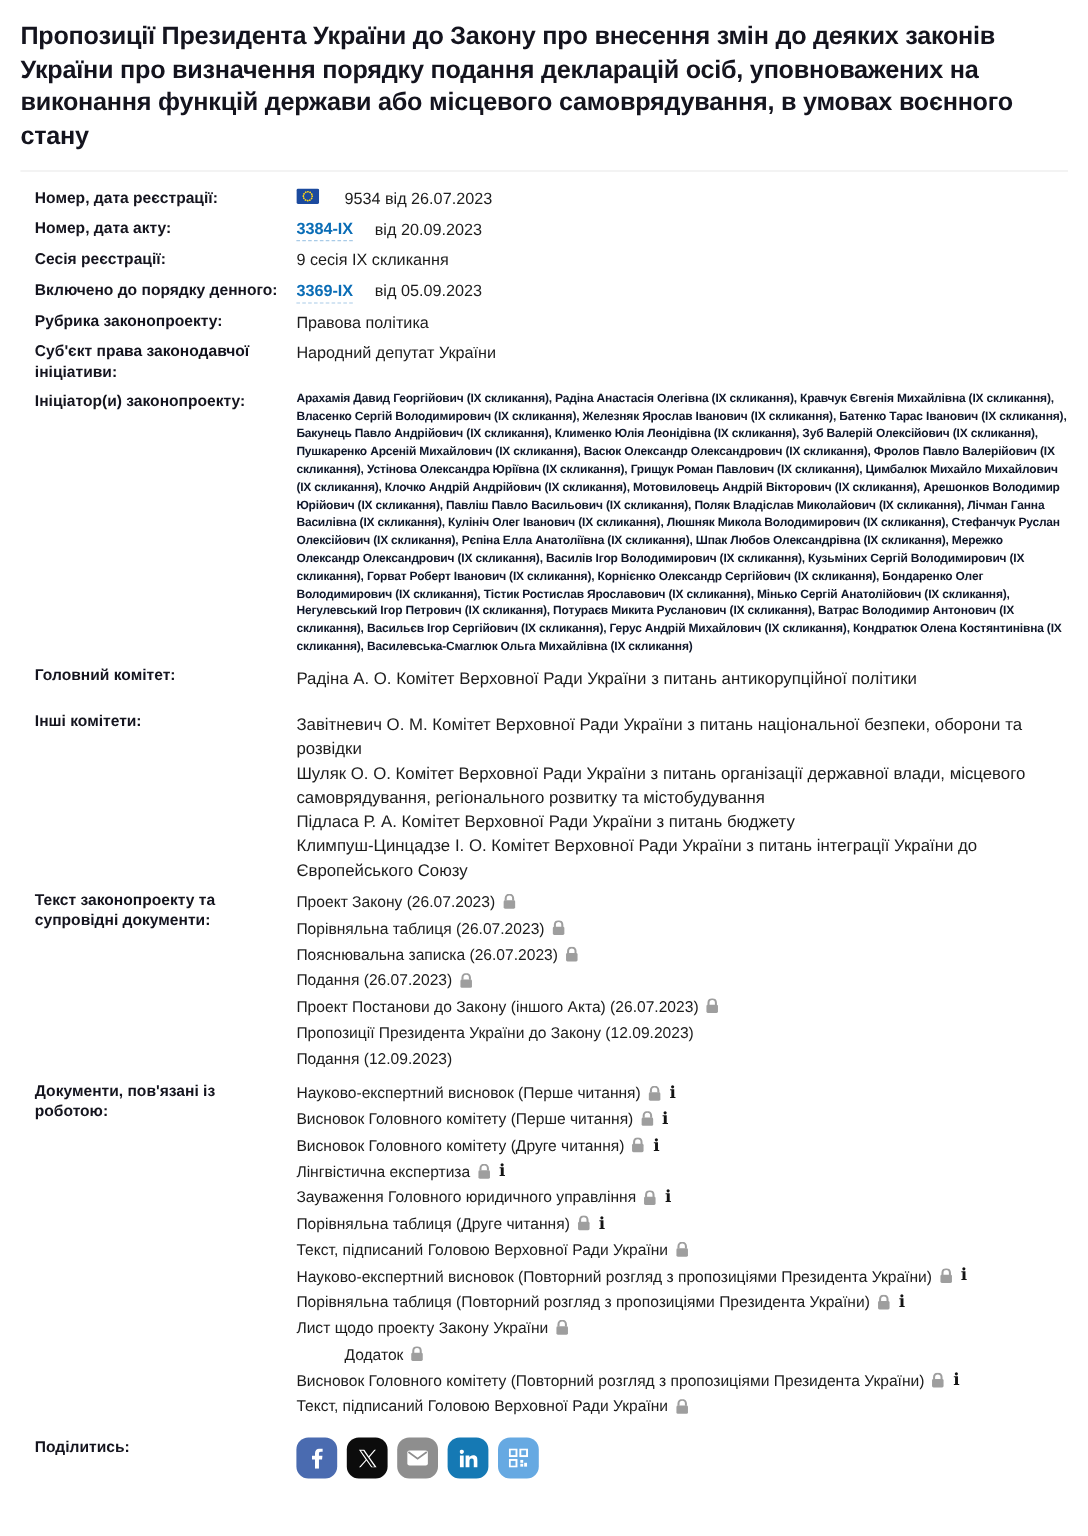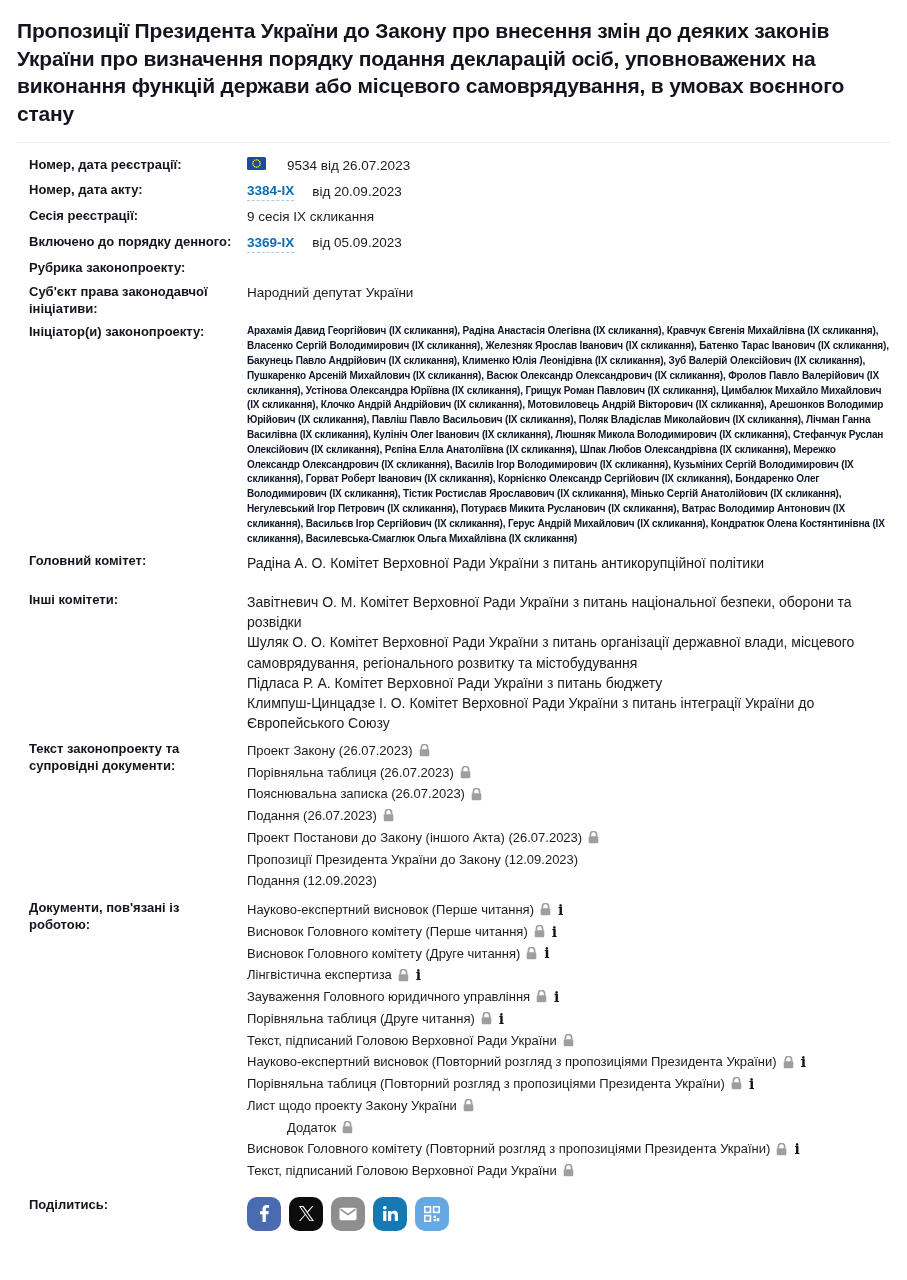--- a/index.html
+++ b/index.html
@@ -91,20 +91,23 @@
     <div class="frow">
       <div class="flabel">Включено до порядку денного:</div>
       <div class="fvalue">
         <a class="dash-link">3369-IX</a>
         <span>від 05.09.2023</span>
       </div>
     </div>
 
     <div class="frow">
       <div class="flabel">Рубрика законопроекту:</div>
+      <div class="fvalue">
+          <span>Правова політика</span>
+        </div>
     </div>
 
     <div class="frow">
       <div class="flabel">Суб'єкт права законодавчої ініціативи:</div>
       <div class="fvalue">
           <span>Народний депутат України</span>
         </div>
     </div>
 
     <div class="frow" style="margin-top:6px">

